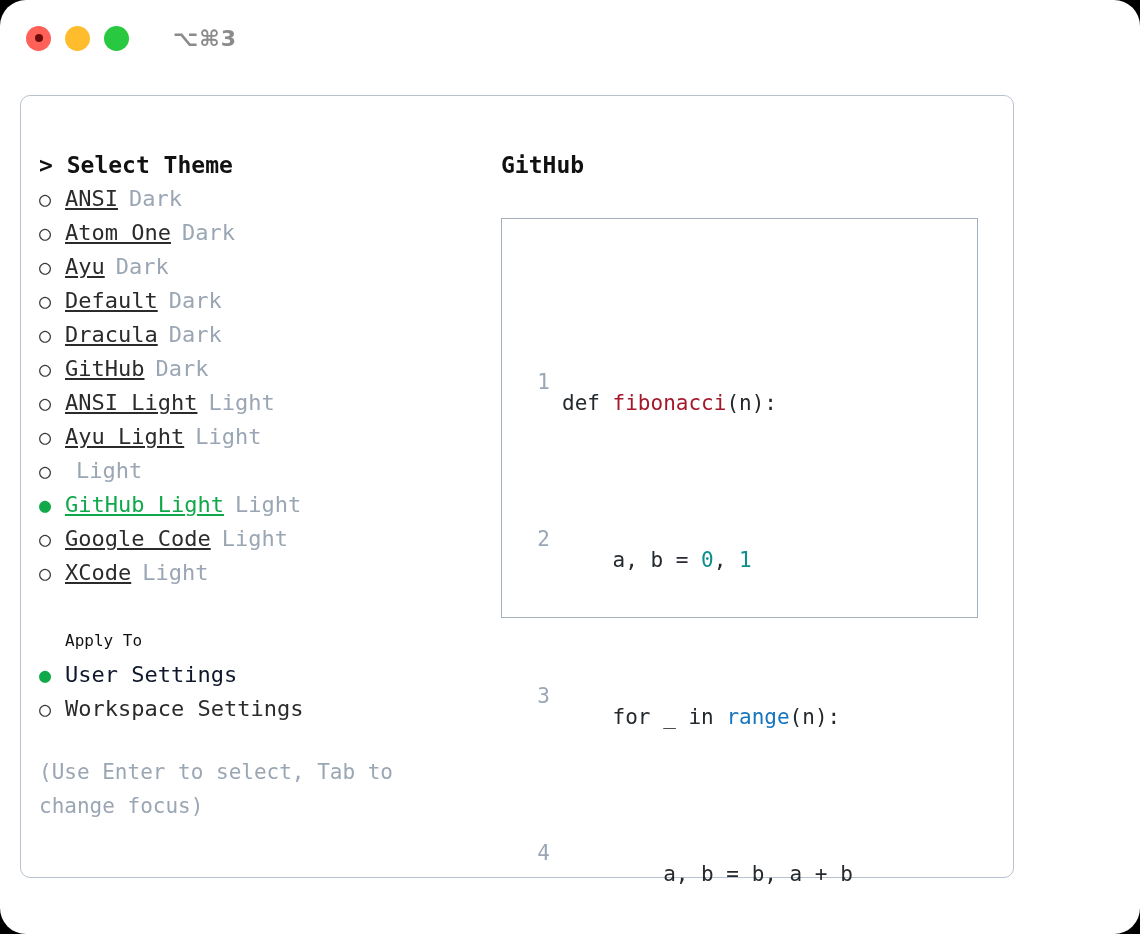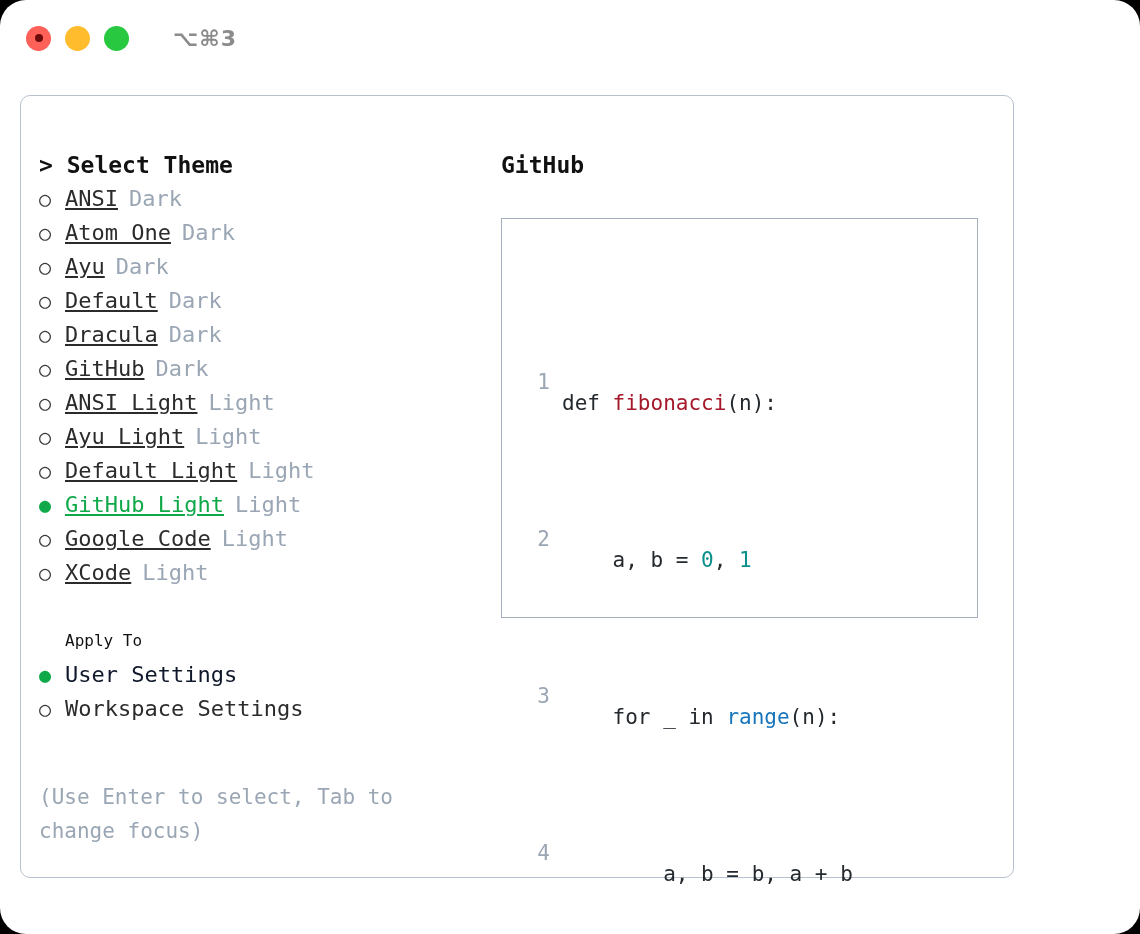--- a/index.html
+++ b/index.html
@@ -139,21 +139,21 @@
     align-items: baseline;
     line-height: 34px;
     font-size: 22px;
     white-space: pre;
   }
   .apply-row .label { color: #2b2b2b; }
   .apply-row.selected .label { color: #0f172a; }
   .apply-row.selected .bullet { color: #10a94a; }
 
   .hint {
-    margin-top: 54px;
+    margin-top: 29px;
     font-size: 21px;
     line-height: 34px;
     color: #9aa6b4;
     width: 400px;
   }
 
   
   .right-col {
     position: absolute;
     left: 480px;
@@ -250,21 +250,20 @@
             <span class="theme-name">ANSI Light</span>
             <span class="theme-cat">Light</span>
           </div>
           <div class="theme-row">
             <span class="bullet">○</span>
             <span class="theme-name">Ayu Light</span>
             <span class="theme-cat">Light</span>
           </div>
           <div class="theme-row">
             <span class="bullet">○</span>
-            <span class="theme-name">Default Light</span>
             <span class="theme-cat">Light</span>
           </div>
           <div class="theme-row selected">
             <span class="bullet">●</span>
             <span class="theme-name">GitHub Light</span>
             <span class="theme-cat">Light</span>
           </div>
           <div class="theme-row">
             <span class="bullet">○</span>
             <span class="theme-name">Google Code</span>

